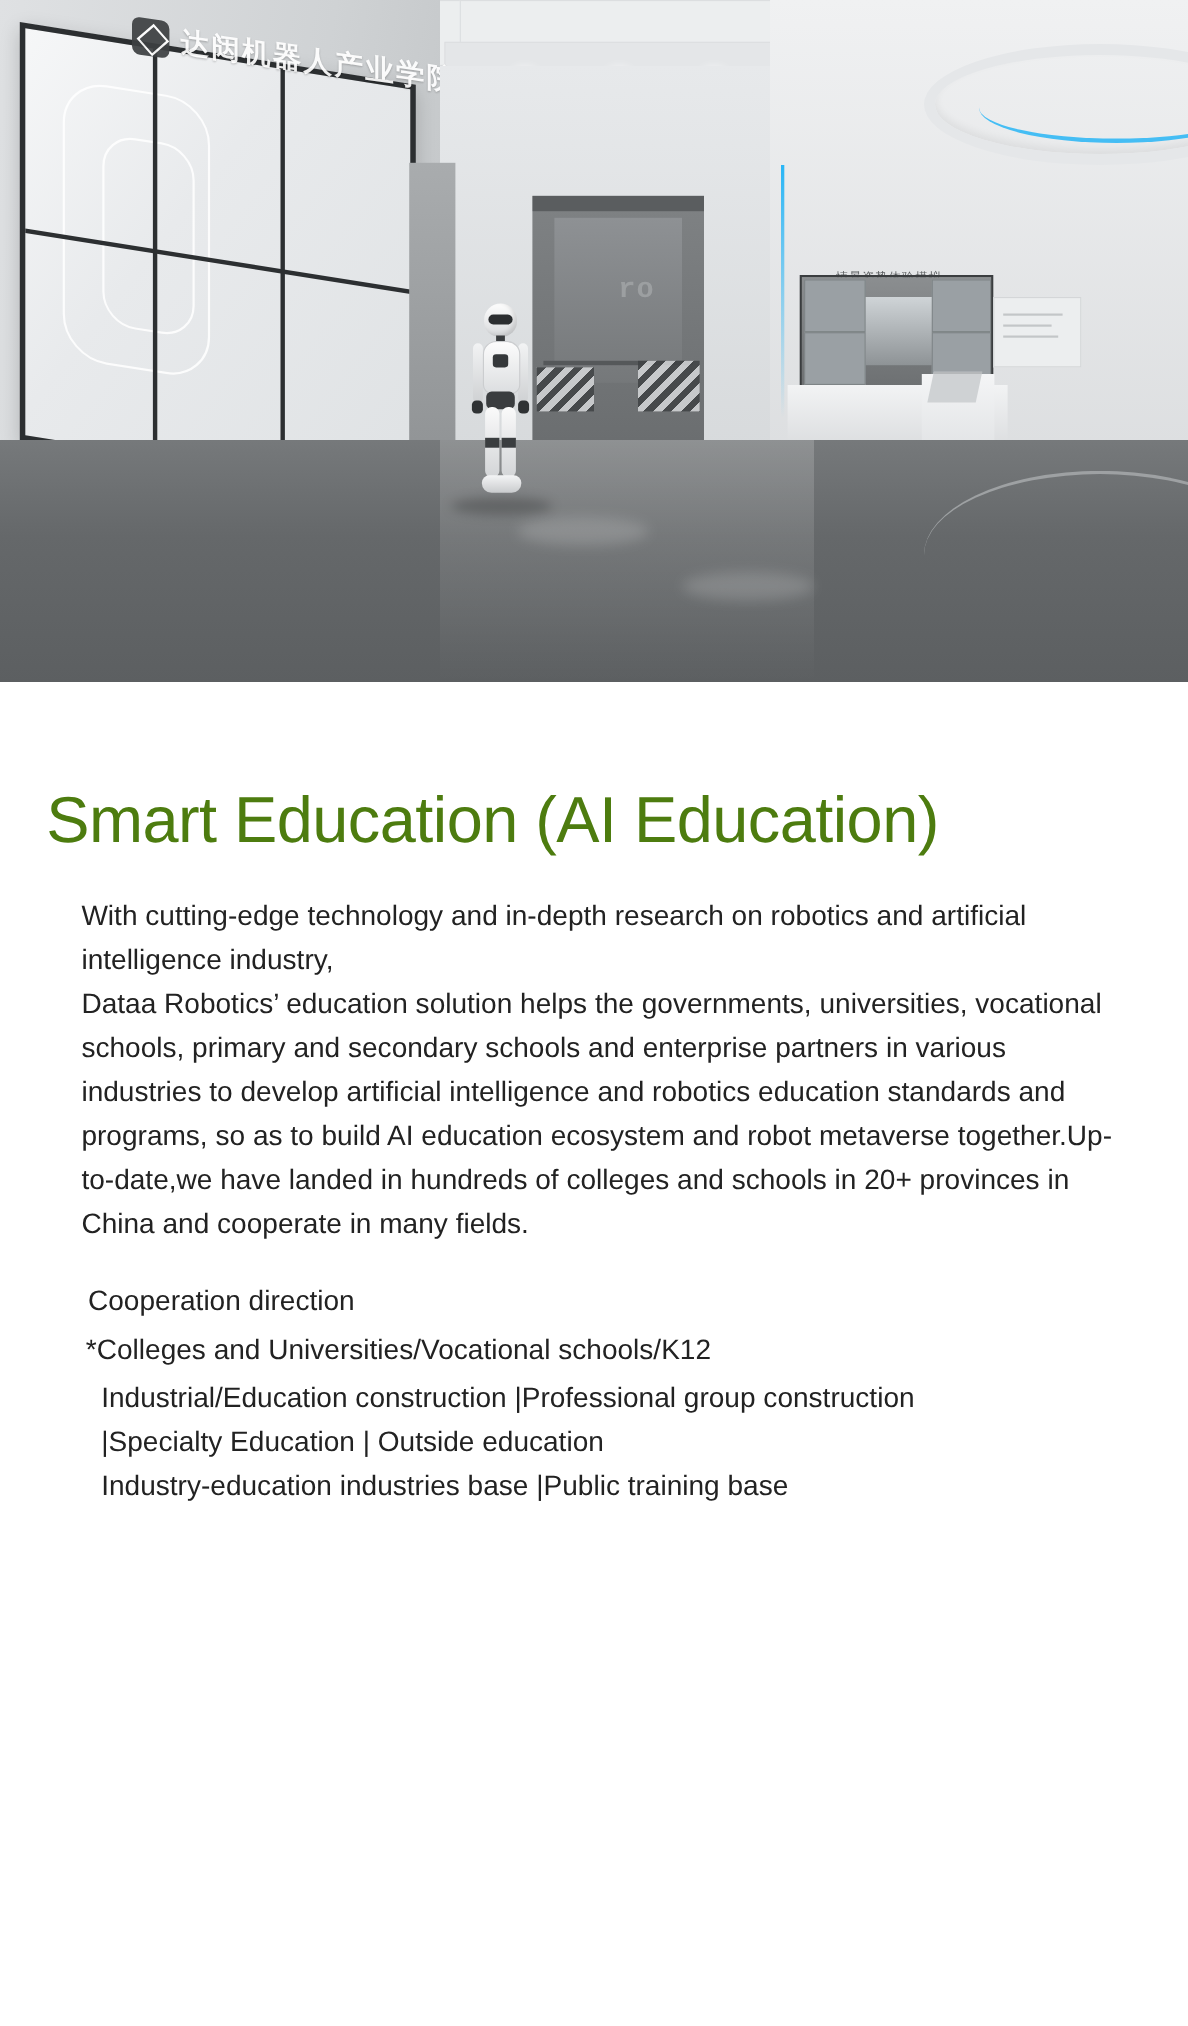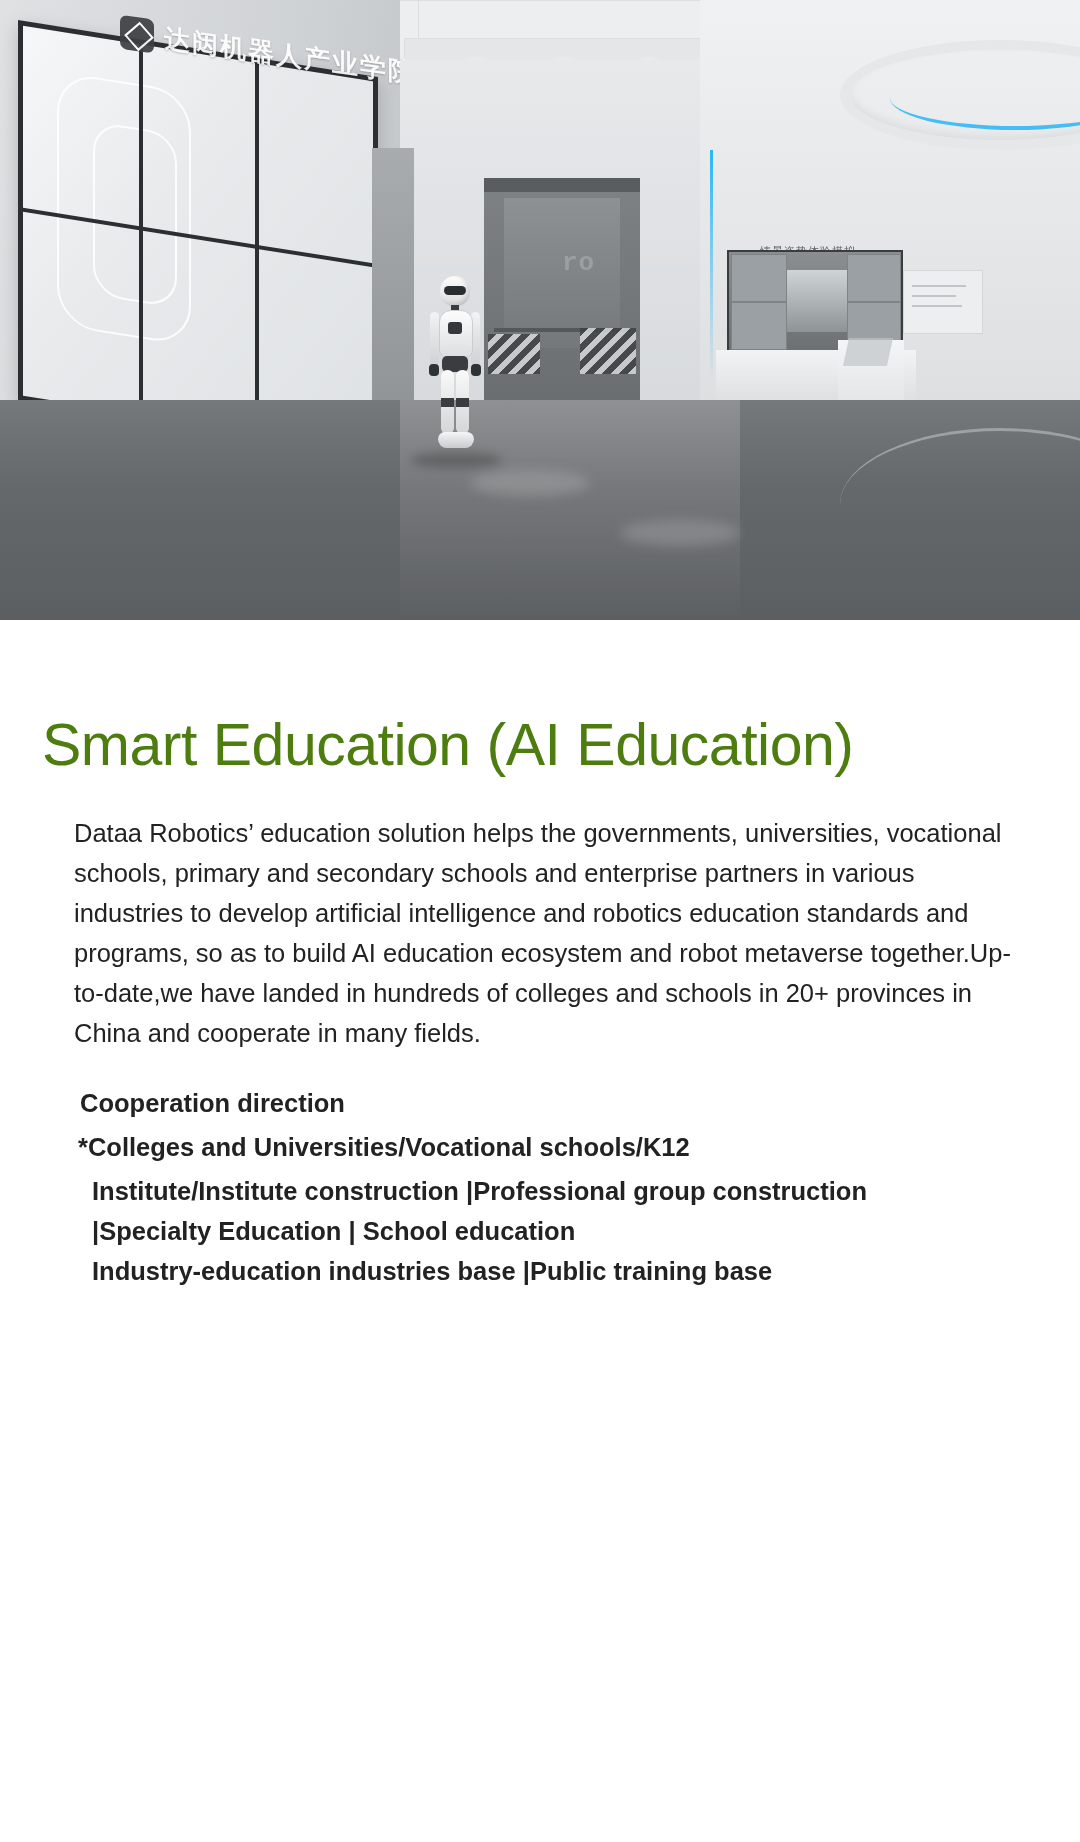--- a/index.html
+++ b/index.html
@@ -341,21 +341,20 @@
     padding: 38px 52px 0 74px;
   }
   .body-block p {
     margin: 0;
     font-size: 25.5px;
     line-height: 40px;
     color: #222;
   }
   .coop {
     padding: 30px 52px 0 74px;
-    font-weight: bold;
   }
   .coop .lead {
     margin: 0 0 0 6px;
     font-size: 25.5px;
     line-height: 40px;
     color: #222;
   }
   .coop .l1 {
     margin: 4px;
     font-size: 25.5px;
@@ -461,23 +460,24 @@
     <div class="r-knee-l"></div>
     <div class="r-knee-r"></div>
     <div class="r-foot"></div>
   </div>
 </div>
 
 <div class="content">
   <h1 class="title">Smart Education (AI Education)</h1>
 
   <div class="body-block">
+    <p>With cutting-edge technology and in-depth research on robotics and artificial intelligence industry,</p>
     <p>Dataa Robotics’ education solution helps the governments, universities, vocational schools, primary and secondary schools and enterprise partners in various industries to develop artificial intelligence and robotics education standards and programs, so as to build AI education ecosystem and robot metaverse together.Up-to-date,we have landed in hundreds of colleges and schools in 20+ provinces in China and cooperate in many fields.</p>
   </div>
 
   <div class="coop">
     <p class="lead">Cooperation direction</p>
     <p class="l1">*Colleges and Universities/Vocational schools/K12</p>
-    <p class="l2">Institute/Institute construction |Professional group construction</p>
-    <p class="l2">|Specialty Education | School education</p>
+    <p class="l2">Industrial/Education construction |Professional group construction</p>
+    <p class="l2">|Specialty Education | Outside education</p>
     <p class="l2">Industry-education industries base |Public training base</p>
   </div>
 </div>
 
 </body></html>

